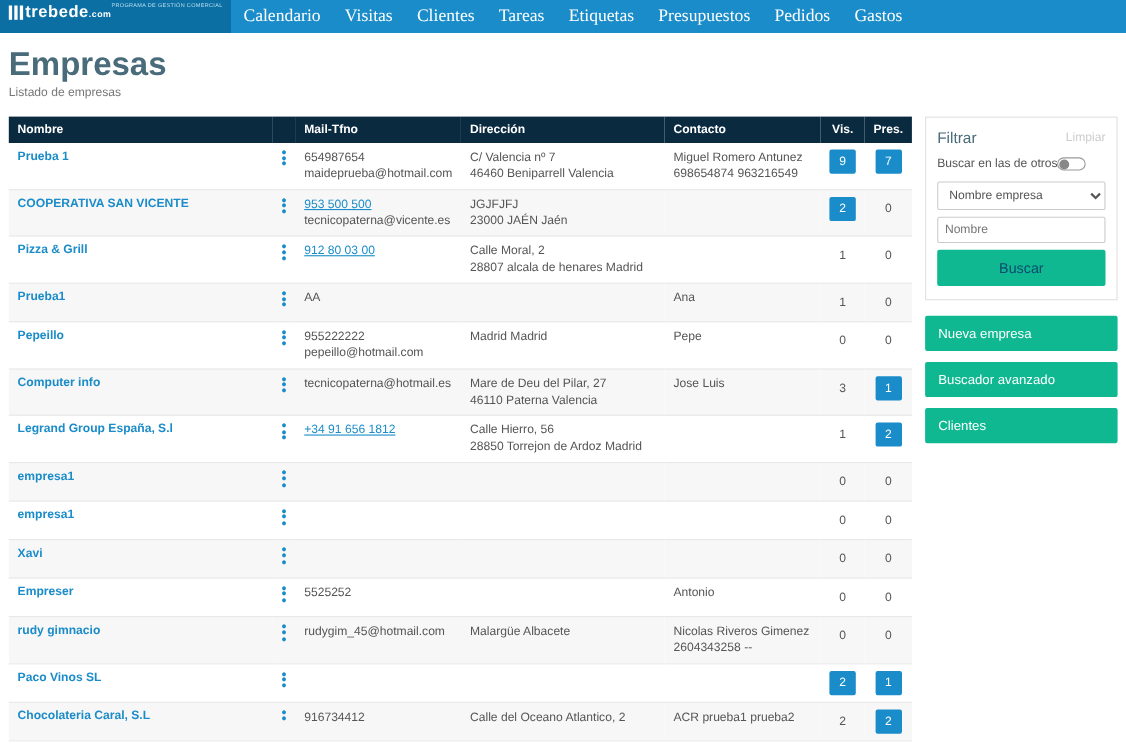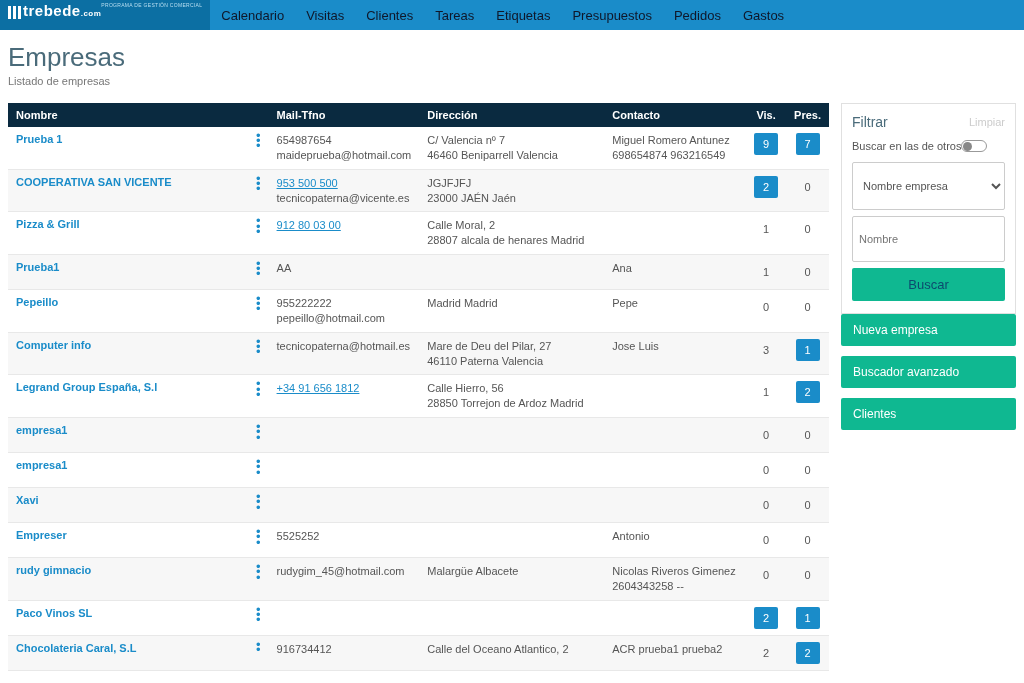--- a/index.html
+++ b/index.html
@@ -5,24 +5,24 @@
   * { box-sizing: border-box; margin: 0; padding: 0; }
   body { font-family: Arial, Helvetica, sans-serif; font-size: 12px; background: #fff; color: #333; }
   
   .topnav { background: #1a8cc9; height: 30px; display: flex; align-items: stretch; }
   .logo-box { background: #0c6fa3; padding: 2px 8px; display: flex; flex-direction: row; justify-content: center; }
   .logo-main { color: #fff; font-weight: bold; font-size: 15px; letter-spacing: 0.5px; }
   .logo-bars { display: inline-block; }
   .logo-bar { display: inline-block; width: 3px; height: 13px; background: #fff; margin-right: 2px; vertical-align: middle; }
   .logo-sub { color: #b9dff2; font-size: 5px; letter-spacing: 0.3px; }
   .nav-items { display: flex; align-items: center; }
-  .nav-item { color: #0f172a; padding: 0 11px; font-size: 13px; cursor: pointer; }
+  .nav-item { color: #ffffff; padding: 0 11px; font-size: 16px; cursor: pointer; font-family: Liberation Serif, serif; }
   
   .content { padding: 12px 8px; }
-  .page-title { font-size: 26px; color: #4a6b7a; font-weight: 400; margin-bottom: 2px; }
+  .page-title { font-size: 30px; color: #4a6b7a; font-weight: 700; margin-bottom: 2px; }
   .page-sub { font-size: 11px; color: #777; margin-bottom: 16px; }
   
   .main-row { display: flex; gap: 12px; align-items: flex-start; }
   .table-wrap { flex: 1; }
   
   table { width: 100%; border-collapse: collapse; font-size: 11px; }
   thead tr { background: #0a2a40; color: #fff; }
   thead th { text-align: left; padding: 6px 8px; font-weight: bold; font-size: 11px; }
   thead th.center { text-align: center; }
   tbody tr { border-bottom: 1px solid #e8e8e8; }
@@ -31,28 +31,28 @@
   td.name a { color: #1a8cc9; font-weight: bold; text-decoration: none; font-size: 11px; }
   td.mail a { color: #1a8cc9; text-decoration: underline; }
   td.mail div, td.dir div, td.cont div { line-height: 1.35; }
   td.num { text-align: center; width: 32px; }
   td.num .badge { background: #1a8cc9; color: #fff; display: inline-block; width: 24px; padding: 5px 0; border-radius: 2px; }
   td.num .plain { display: inline-block; width: 24px; padding: 5px 0; }
   .dots { color: #1a8cc9; font-size: 13px; line-height: 0.4; cursor: pointer; text-align: center; width: 12px; }
   .dots span { display: block; }
   
   .sidebar { width: 175px; flex-shrink: 0; }
-  .filter-box { border: 1px solid #e0e0e0; padding: 10px 10px 12px; }
+  .filter-box { border: 1px solid #e0e0e0; padding: 10px 10px 12px; margin-bottom: 14px; }
   .filter-head { display: flex; justify-content: space-between; align-items: center; margin-bottom: 10px; }
   .filter-title { font-size: 14px; color: #4a6b7a; font-weight: 500; }
   .clear-link { color: #ccc; font-size: 11px; cursor: pointer; }
   .toggle-row { display: flex; justify-content: flex-start; align-items: center; font-size: 11px; color: #555; margin-bottom: 10px; }
   .toggle { width: 26px; height: 12px; border: 1px solid #999; border-radius: 7px; position: relative; cursor: pointer; }
   .toggle::after { content: ''; position: absolute; width: 9px; height: 9px; background: #888; border-radius: 50%; top: 0.5px; left: 1px; }
-  select.f-select, input.f-input { width: 100%; border: 1px solid #ccc; padding: 16px 6px; font-size: 11px; margin-bottom: 6px; border-radius: 2px; color: #555; background: #fff; }
+  select.f-select, input.f-input { width: 100%; border: 1px solid #ccc; padding: 5px 6px; font-size: 11px; margin-bottom: 6px; border-radius: 2px; color: #555; background: #fff; }
   .btn-buscar { width: 100%; background: #0fb891; color: #0c4a6e; border: none; padding: 9px; font-size: 13px; cursor: pointer; border-radius: 2px; }
   .side-btn { display: block; width: 100%; background: #0fb891; color: #fff; border: none; padding: 9px 12px; font-size: 12px; text-align: left; cursor: pointer; border-radius: 2px; margin-bottom: 10px; }
 </style>
 </head>
 <body>
 
 <div class="topnav">
   <div class="logo-box">
     <div class="logo-main">
       <span class="logo-bars"><span class="logo-bar"></span><span class="logo-bar"></span><span class="logo-bar"></span></span><span>trebede</span><span style="font-size:8px">.com</span>

